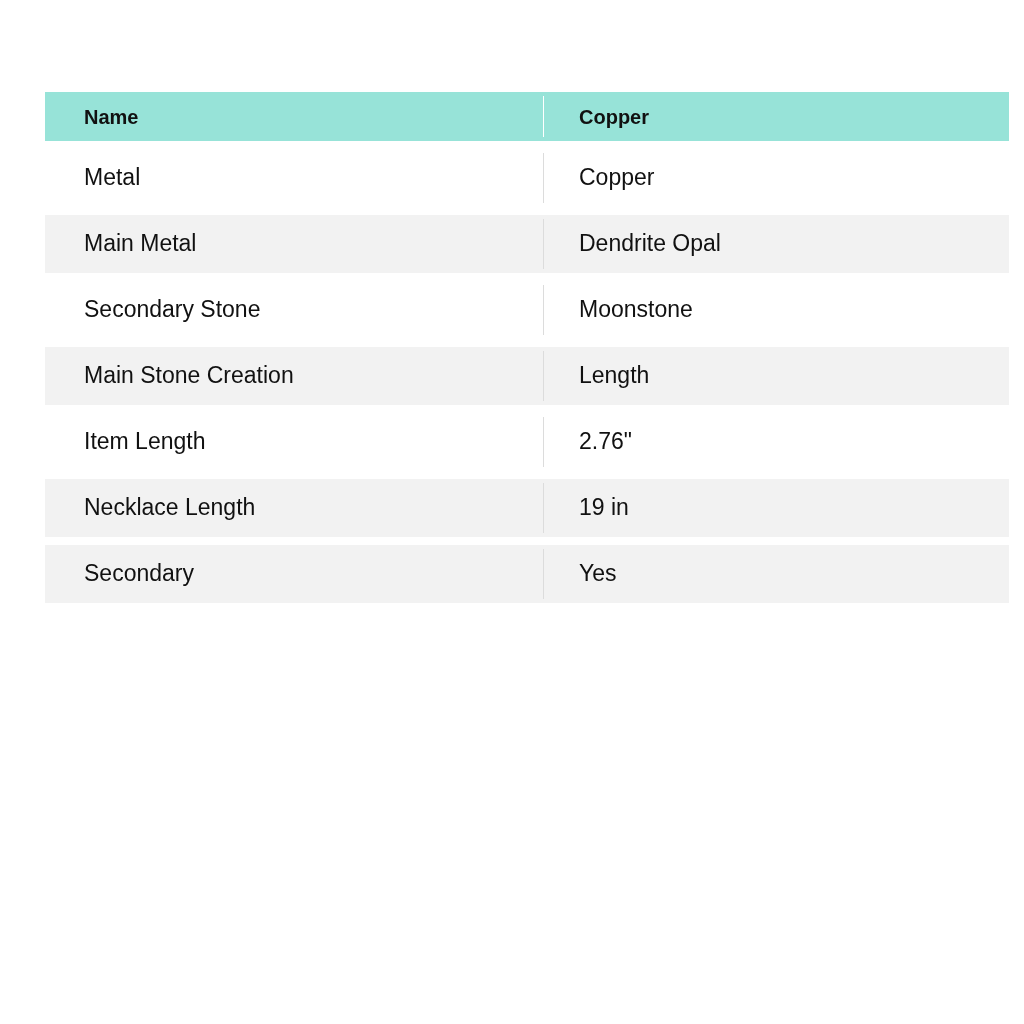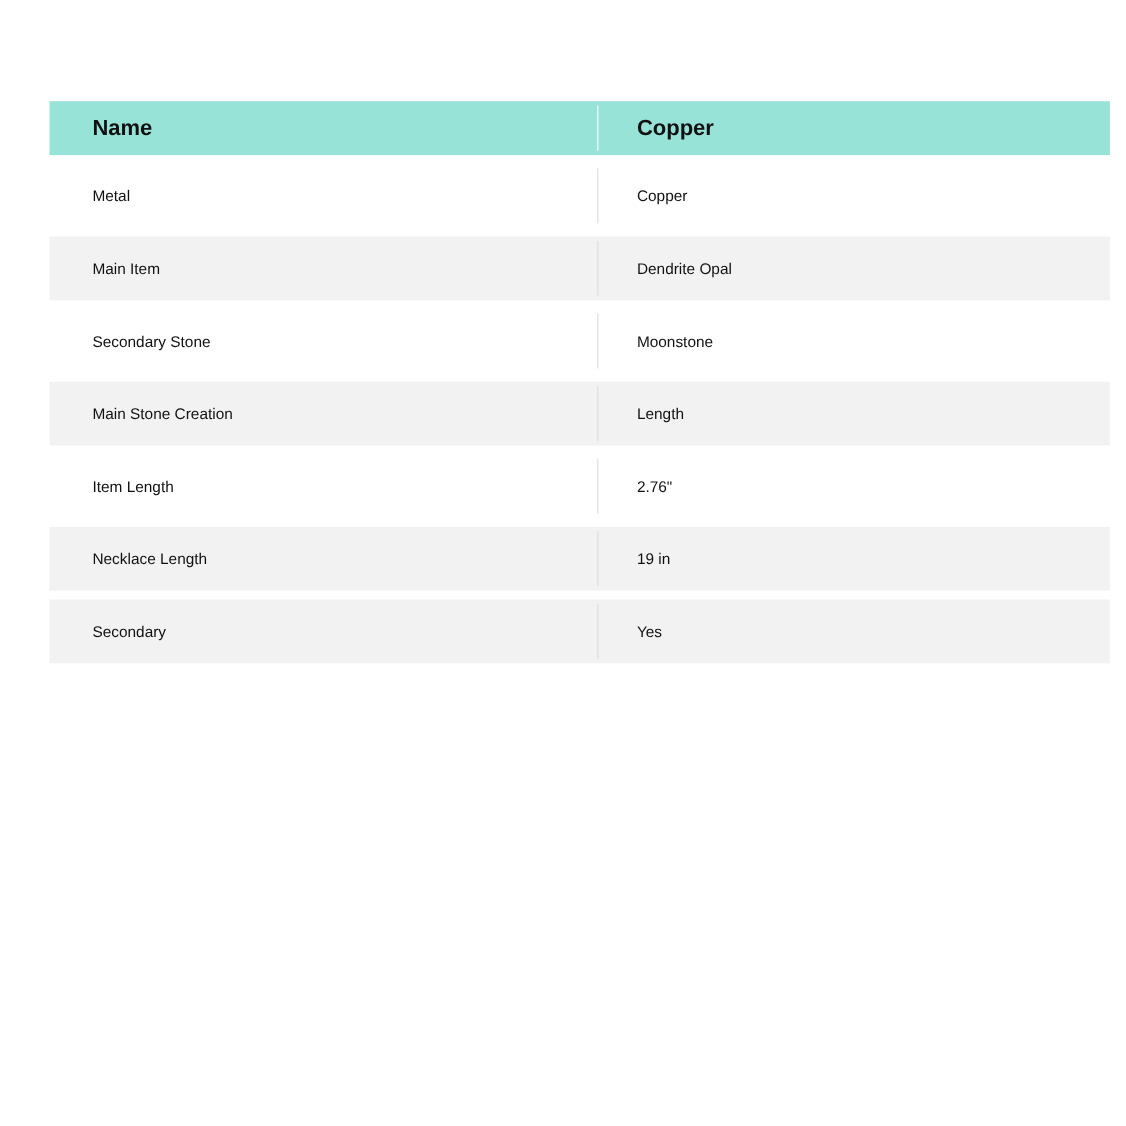--- a/index.html
+++ b/index.html
@@ -29,21 +29,21 @@
     background: var(--row-alt-bg, #f2f2f2);
   }
   .row.header {
     min-height: 49px;
     background: var(--header-bg, #97e3d8);
     font-weight: 700;
     font-size: 20px;
   }
   .cell {
     padding-left: 35px;
-    font-size: 14px;
+    font-size: 23px;
     line-height: 1.2;
     display: flex;
     align-items: center;
     align-self: stretch;
   }
   .cell.name-col {
     width: 486px;
     flex: 0 0 486px;
   }
   .cell.value-col {
@@ -64,21 +64,21 @@
   <div class="row header">
     <div class="cell name-col">Name</div>
     <div class="cell value-col">Copper</div>
   </div>
 
 <div class="row">
       <div class="cell name-col">Metal</div>
       <div class="cell value-col">Copper</div>
     </div>
     <div class="row alt">
-      <div class="cell name-col">Main Item</div>
+      <div class="cell name-col">Main Metal</div>
       <div class="cell value-col">Dendrite Opal</div>
     </div>
     <div class="row">
       <div class="cell name-col">Secondary Stone</div>
       <div class="cell value-col">Moonstone</div>
     </div>
     <div class="row alt">
       <div class="cell name-col">Main Stone Creation</div>
       <div class="cell value-col">Length</div>
     </div>

